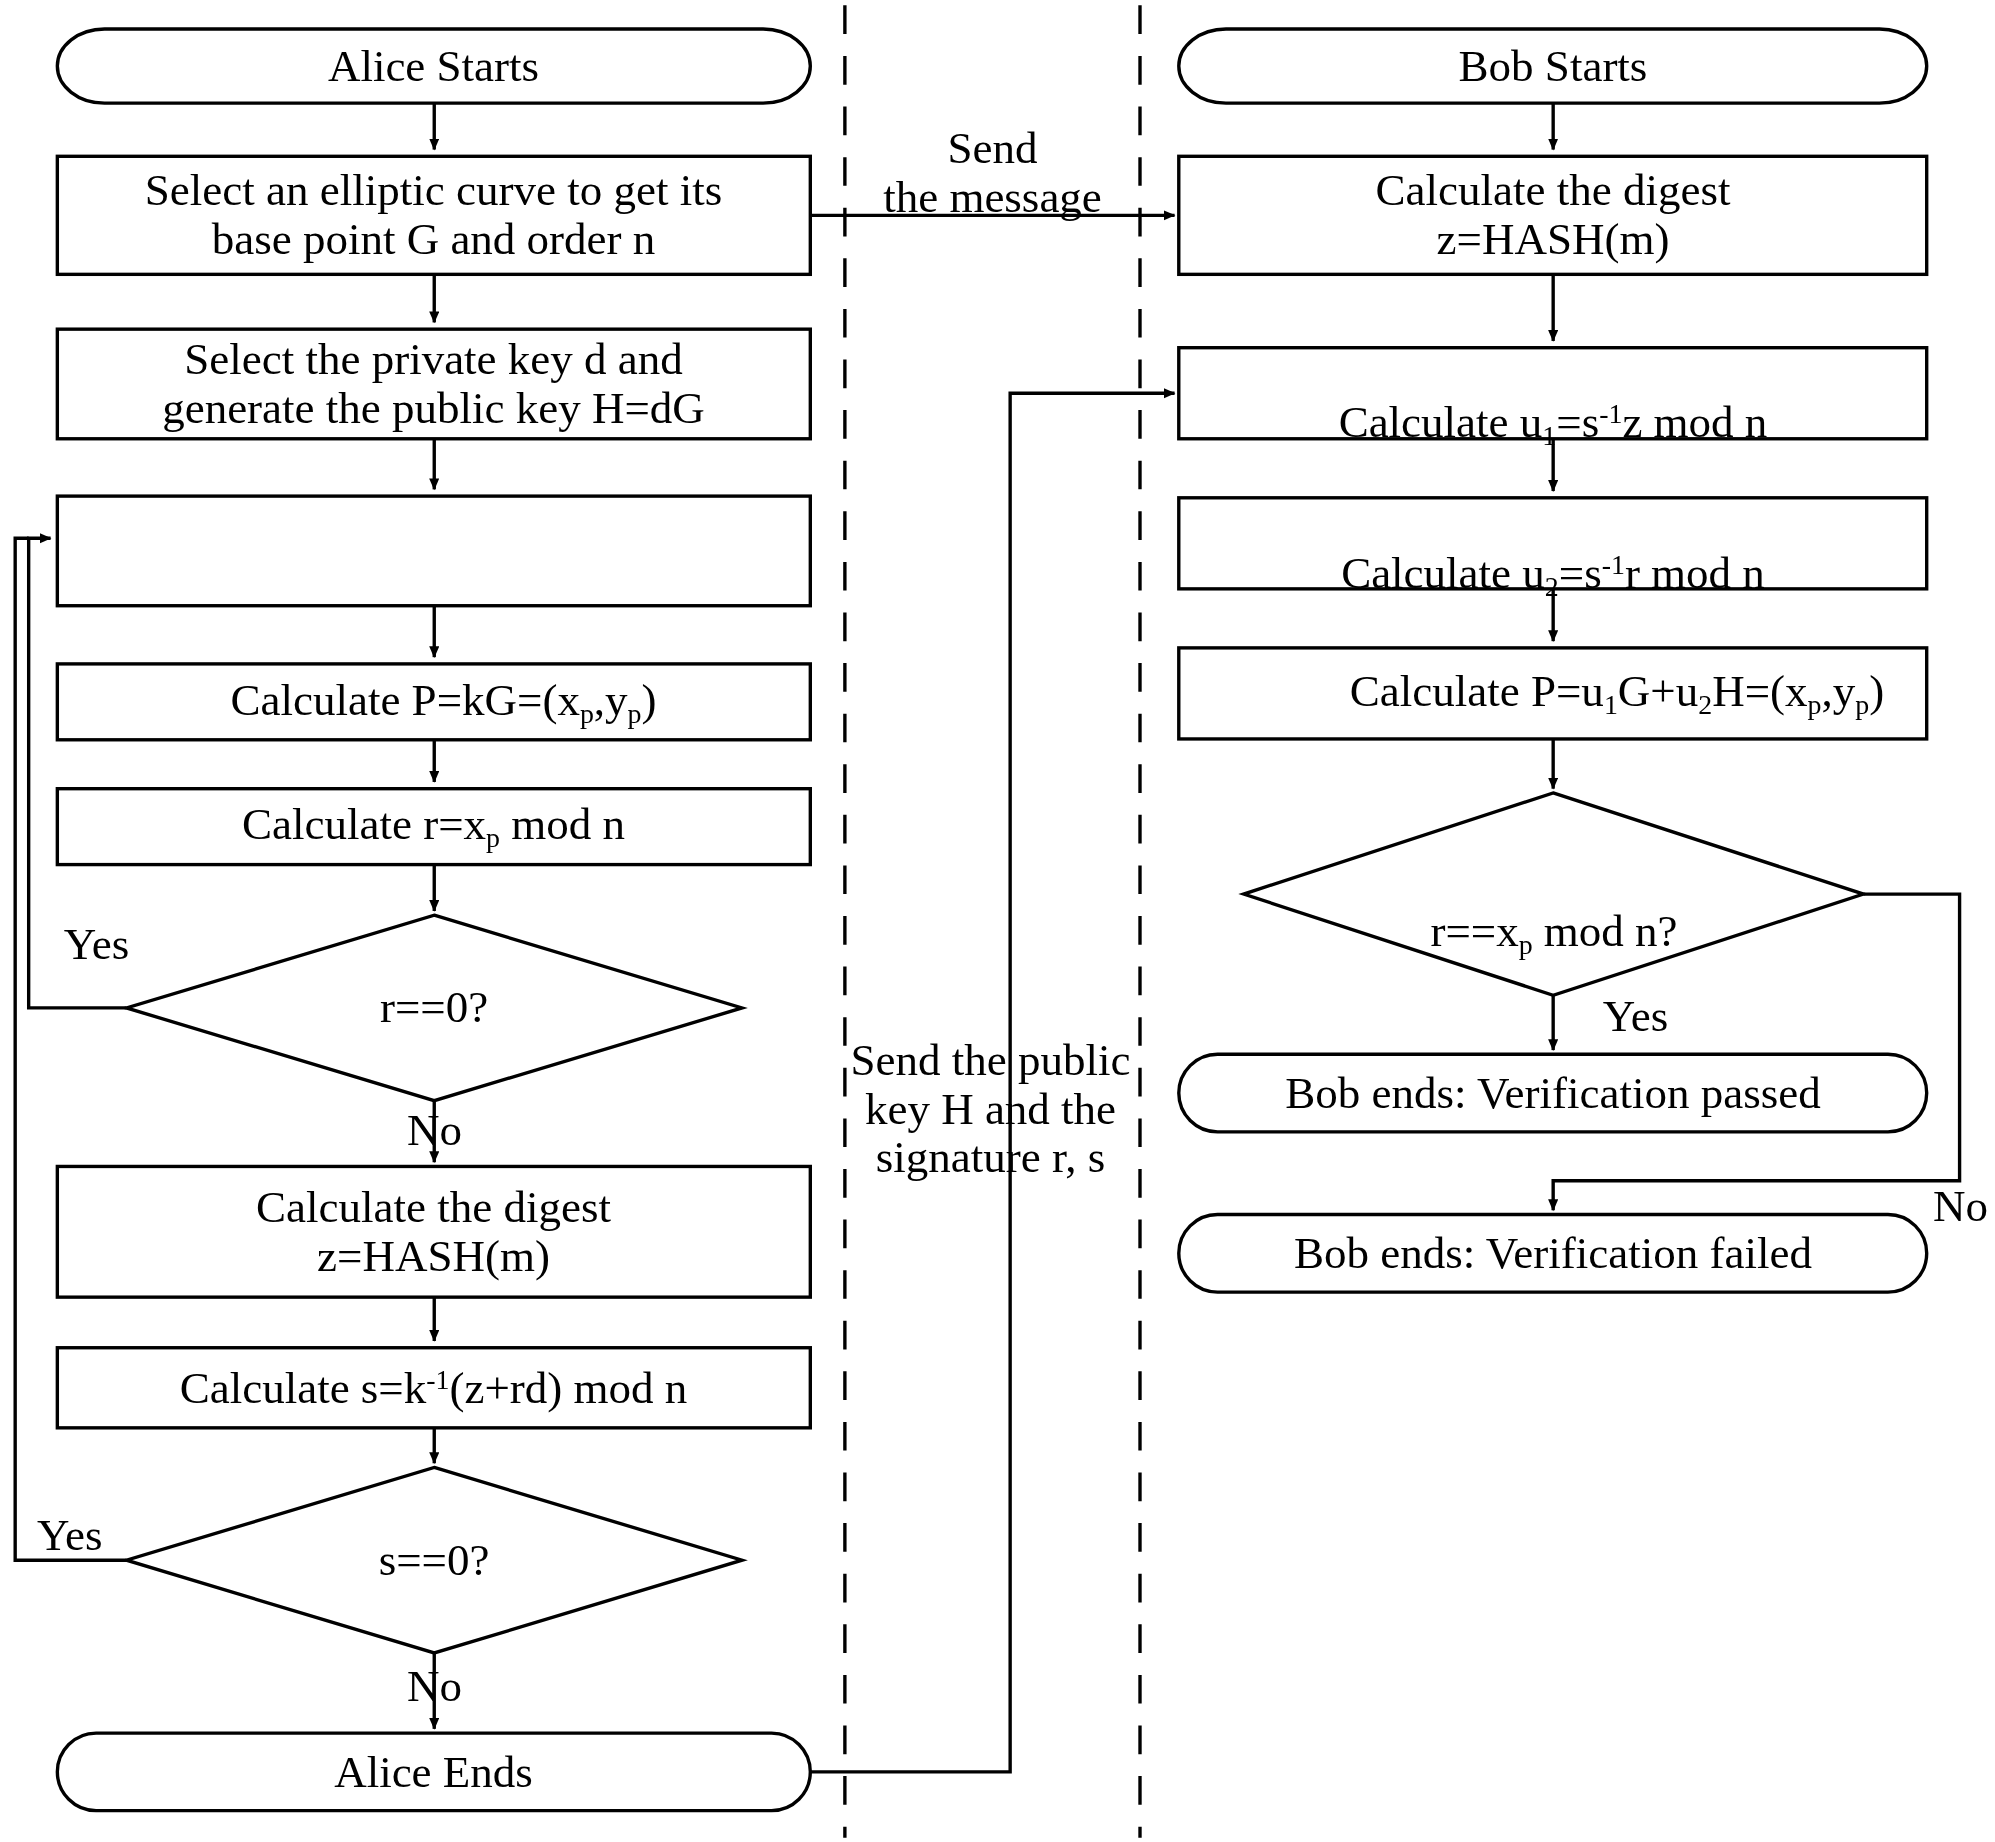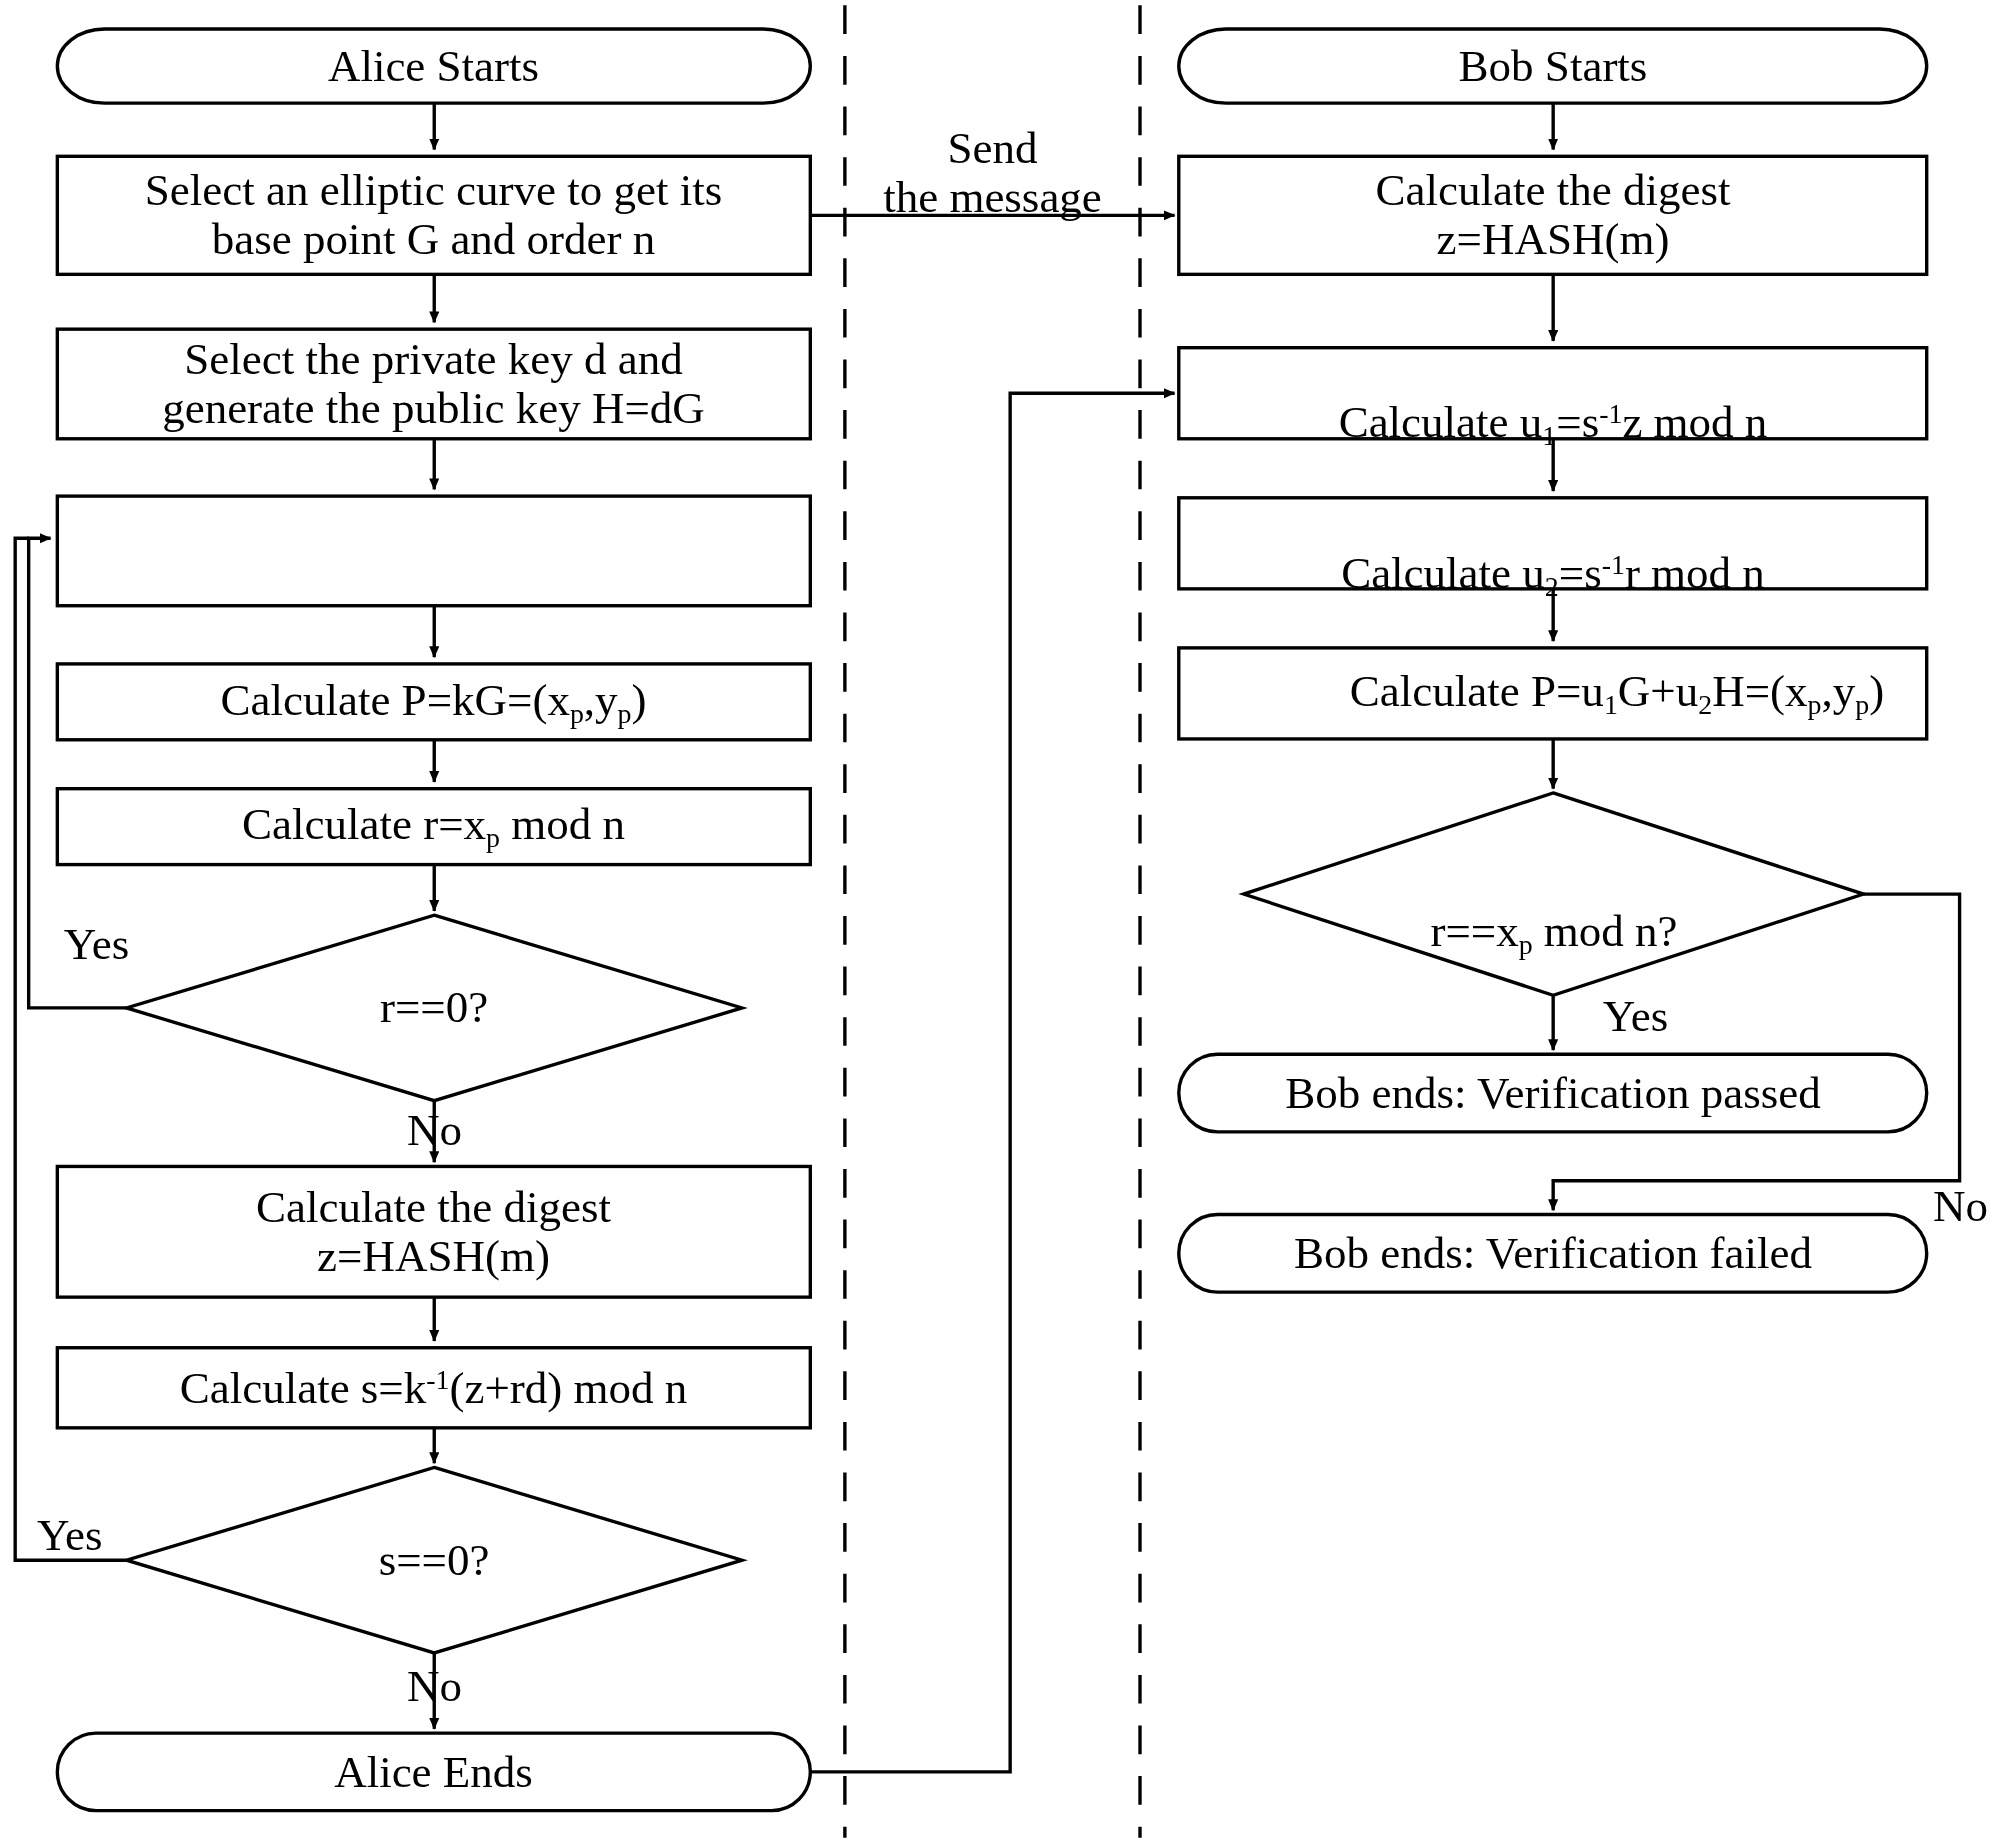--- a/index.html
+++ b/index.html
@@ -80,31 +80,34 @@
       <path d="M961,255 L1393,255" marker-end="url(#arrow)"></path>
 
       <path d="M961,2101 L1198,2101 L1198,466 L1393,466" marker-end="url(#arrow)"></path>
     </g>
   </svg>
 
 
   <div class="lbl chantext" style="left:845px;top:118px;width:295px;height:110px;">Send
 the message</div>
 
+  <div class="lbl chantext" style="left:826px;top:1029px;width:329px;height:160px;">Send the public
+key H and the
+signature r, s</div>
 
   <div class="lbl flowtext" style="left:57px;top:29px;width:753px;height:74px;">Alice Starts</div>
 
   <div class="lbl flowtext" style="left:57px;top:156px;width:753px;height:118px;">Select an elliptic curve to get its
 base point G and order n</div>
 
   <div class="lbl flowtext" style="left:57px;top:329px;width:753px;height:110px;">Select the private key d and
 generate the public key H=dG</div>
 
 
-  <div class="lbl flowtext" style="left:57px;top:664px;width:753px;height:76px;"><span>Calculate P=kG=(x<sub>p</sub>,y<sub>p</sub>)</span></div>
+  <div class="lbl flowtext" style="left:67px;top:664px;width:753px;height:76px;"><span>Calculate P=kG=(x<sub>p</sub>,y<sub>p</sub>)</span></div>
 
   <div class="lbl flowtext" style="left:57px;top:788px;width:753px;height:76px;"><span>Calculate r=x<sub>p</sub> mod n</span></div>
 
   <div class="lbl flowtext" style="left:126px;top:978px;width:616px;height:59px;">r==0?</div>
 
   <div class="lbl flowtext" style="left:57px;top:1166px;width:753px;height:131px;">Calculate the digest
 z=HASH(m)</div>
 
   <div class="lbl flowtext" style="left:57px;top:1348px;width:753px;height:80px;"><span>Calculate s=k<sup>-1</sup>(z+rd) mod n</span></div>
 

